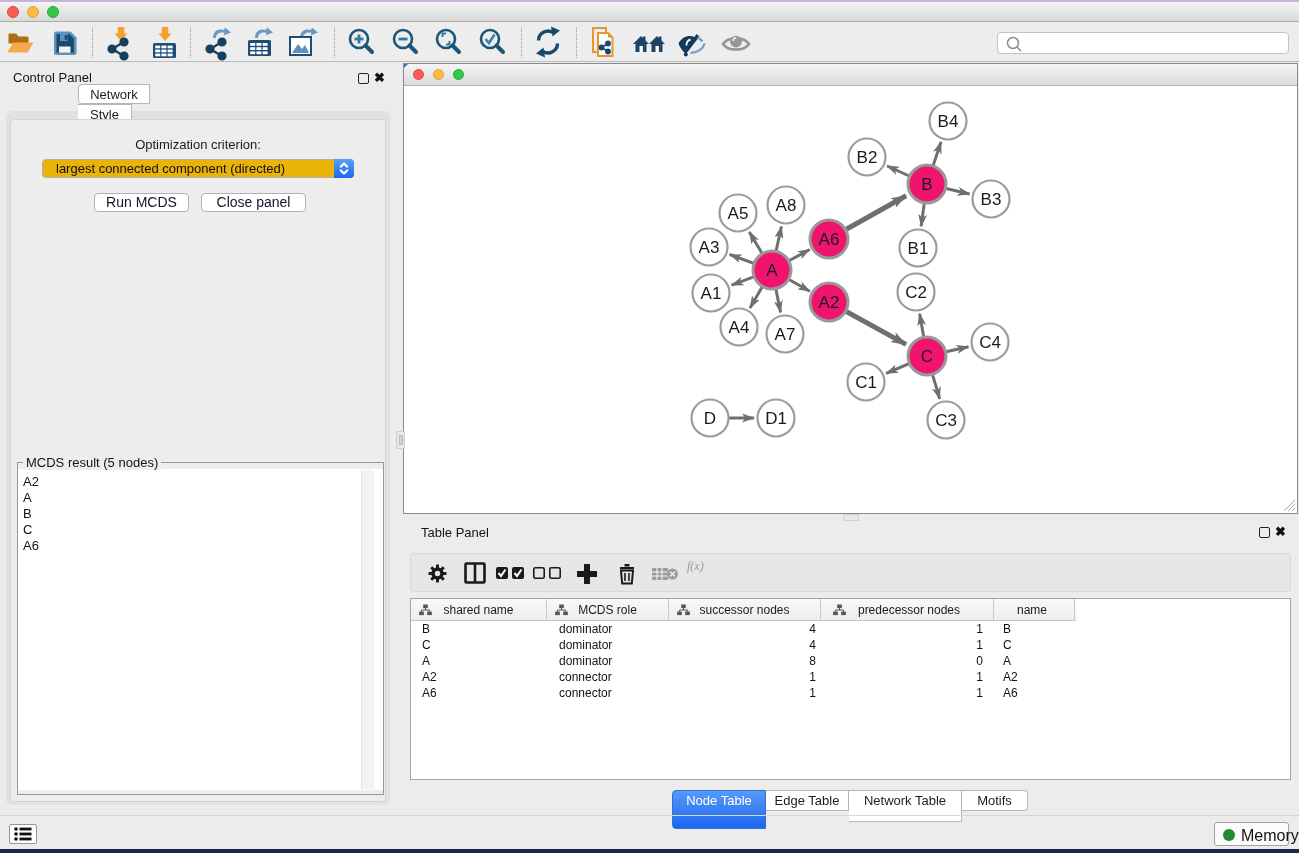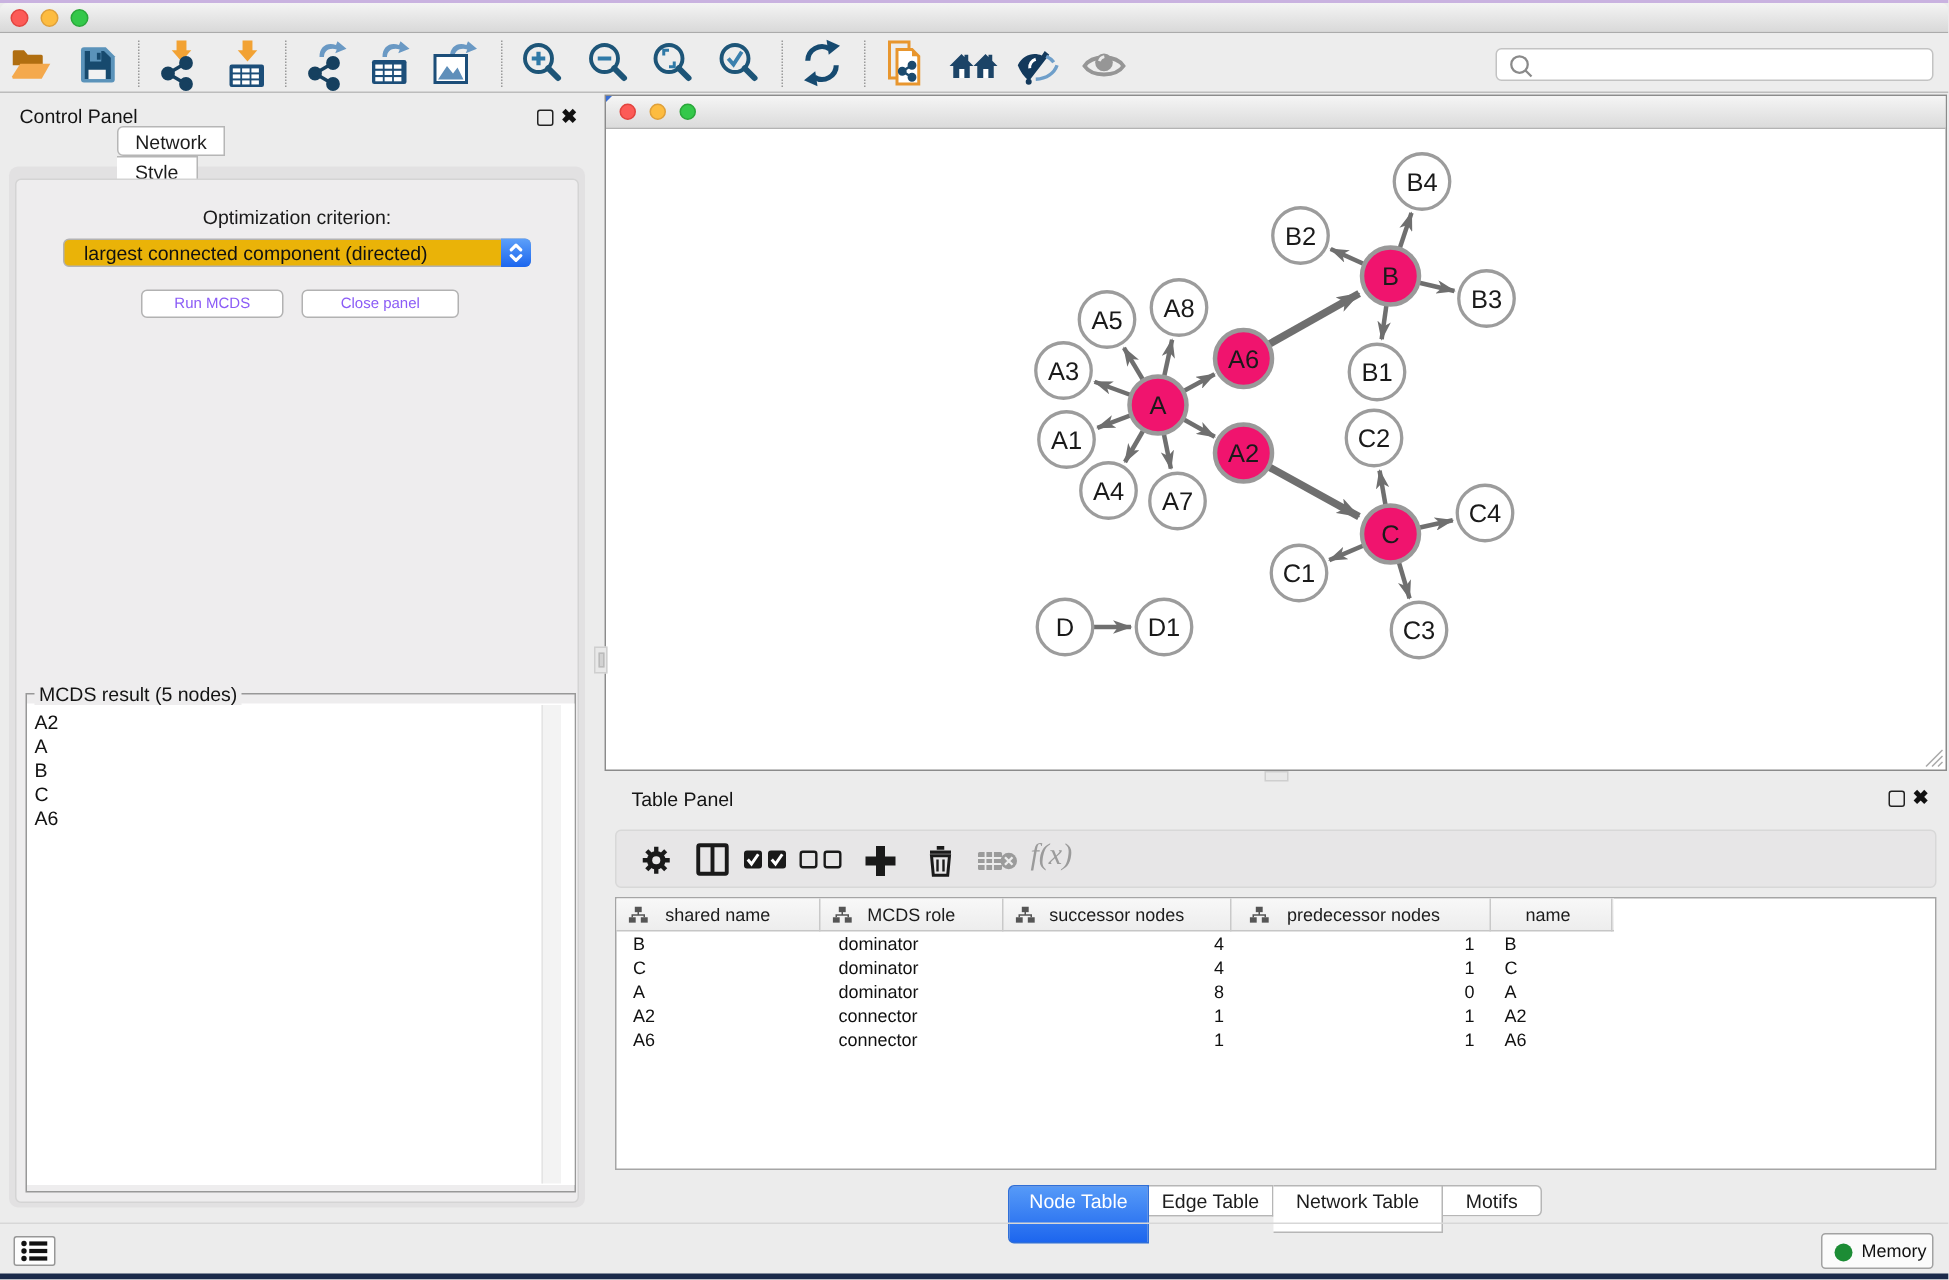--- a/index.html
+++ b/index.html
@@ -36,21 +36,21 @@
 .tab.first { border-left:1px solid #b6b6b6; border-radius:4px 0 0 4px; }
 .tab.last { border-radius:0 4px 4px 0; }
 .tab.sel { background:linear-gradient(#569af8,#1d66ee); color:#fff; border-color:#2f6fd8; }
 #opt-label { left:11px; top:137px; width:374px; text-align:center; font-size:13px; color:#1a1a1a; }
 #cp-select { left:42px; top:159px; width:312px; height:19px; background:#eab308;
   border:1px solid #b2b2b2; border-radius:4px; }
 #cp-select .txt { position:absolute; left:13px; top:1px; font-size:13px; color:#111; }
 #cp-select .step { position:absolute; right:-1px; top:-1px; width:20px; height:19px;
   background:linear-gradient(#5da0f9,#1c66ee); border-radius:0 4px 4px 0; }
 .btn { position:absolute; height:19px; background:#fff; border:1px solid #b2b2b2;
-  border-radius:4px; font-size:10px; color:#8b5cf6; text-align:center; line-height:17px; }
+  border-radius:4px; font-size:14px; color:#0f172a; text-align:center; line-height:17px; }
 #grp { left:17px; top:462px; width:367px; height:333px; border:1px solid #989898; }
 #grp-label { left:23px; top:455px; font-size:13px; color:#141414; background:#eeedee; padding:0 3px; }
 #mcds-list { left:18px; top:469px; width:365px; height:321px; background:#fff;
   font-size:13px; color:#111; padding:5px 0 0 5px; line-height:16px; }
 #mcds-scroll { left:361px; top:470px; width:13px; height:319px; background:#f3f3f3;
   border-left:1px solid #e4e4e4; }
 
 
 #netwin { left:403px; top:63px; width:895px; height:451px; background:#fff;
   border:1px solid #8b8b8b; }
@@ -69,21 +69,21 @@
 .th { position:absolute; top:0; height:22px; border-right:1px solid #c9c9c9;
   font-size:12px; color:#1c1c1c; text-align:center; line-height:22px; }
 .tr { position:absolute; height:16px; font-size:12px; color:#111; line-height:16px; }
 #statusline { left:0; top:815px; width:1299px; height:1px; background:#d7d7d7; }
 #menu-btn { left:9px; top:824px; width:28px; height:20px; background:#fdfdfd;
   border:1px solid #979797; border-radius:2px; }
 #mem-btn { left:1214px; top:822px; width:75px; height:24px; background:#fbfbfb;
   border:1px solid #a2a2a2; border-radius:3px; }
 #mem-btn .dot { position:absolute; left:8px; top:6px; width:12px; height:12px;
   border-radius:50%; background:#1c8c35; }
-#mem-btn .lbl { position:absolute; left:26px; top:4px; font-size:12px; color:#111; }
+#mem-btn .lbl { position:absolute; left:26px; top:4px; font-size:16px; color:#111; }
 #navy { left:0; top:849px; width:1299px; height:4px; background:#1b2a4a; }
 </style>
 </head>
 <body>
 <div class="abs" id="purple"></div>
 <div class="abs" id="titlebar">
   <div class="tl" style="left:6.5px; top:3.5px; width:12px; height:12px; background:#fc5b57; border:1px solid #e2443f;"></div>
   <div class="tl" style="left:26.5px; top:3.5px; width:12px; height:12px; background:#fdbc40; border:1px solid #dfa03a;"></div>
   <div class="tl" style="left:46.5px; top:3.5px; width:12px; height:12px; background:#34c84a; border:1px solid #2aa73a;"></div>
 </div>
@@ -383,21 +383,21 @@
   </svg>
   <svg style="position:absolute; left:240px; top:11px;" width="28" height="18" viewBox="0 0 28 18">
     <rect x="1" y="3" width="16" height="12" rx="1" fill="#9b9b9b"></rect>
     <line x1="1" y1="7" x2="17" y2="7" stroke="#ececec" stroke-width="1.2"></line>
     <line x1="1" y1="11" x2="17" y2="11" stroke="#ececec" stroke-width="1.2"></line>
     <line x1="6" y1="3" x2="6" y2="15" stroke="#ececec" stroke-width="1.2"></line>
     <line x1="11" y1="3" x2="11" y2="15" stroke="#ececec" stroke-width="1.2"></line>
     <circle cx="21.5" cy="9" r="5.5" fill="#9b9b9b"></circle>
     <path d="M19 6.5 L24 11.5 M24 6.5 L19 11.5" stroke="#ececec" stroke-width="1.6"></path>
   </svg>
-  <div style="position:absolute; left:276px; top:5px; font-family:'Liberation Serif',serif; font-style:italic; font-size:20px; color:#9b9b9b;">f(x)</div>
+  <div style="position:absolute; left:276px; top:5px; font-family:'Liberation Serif',serif; font-style:italic; font-size:12px; color:#9b9b9b;">f(x)</div>
 </div>
 <div class="abs" id="tbl">
   <div id="tbl-header"></div>
   <div class="th" style="left:0px; width:136px;"><svg style="position:absolute;left:8px;top:5px" width="13" height="12" viewBox="0 0 13 12">
         <rect x="4.2" y="0.5" width="4.6" height="3.6" fill="#555"></rect>
         <rect x="0.2" y="7.5" width="4.6" height="3.6" fill="#555"></rect>
         <rect x="8.2" y="7.5" width="4.6" height="3.6" fill="#555"></rect>
         <path d="M6.5 4 V6 M2.5 7.5 V6 H10.5 V7.5" stroke="#555" fill="none" stroke-width="1"></path>
       </svg>shared name</div>
   <div class="th" style="left:136px; width:122px;"><svg style="position:absolute;left:8px;top:5px" width="13" height="12" viewBox="0 0 13 12">

